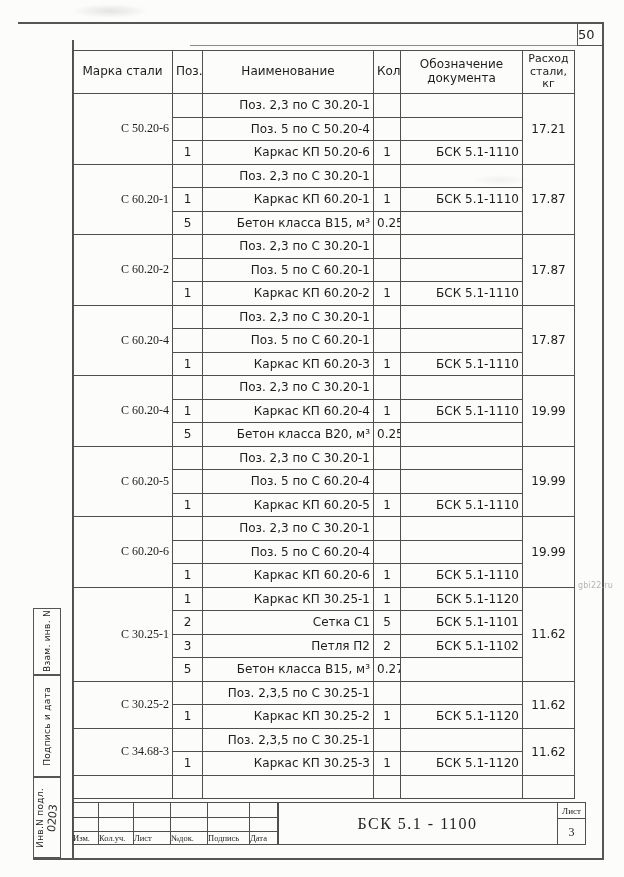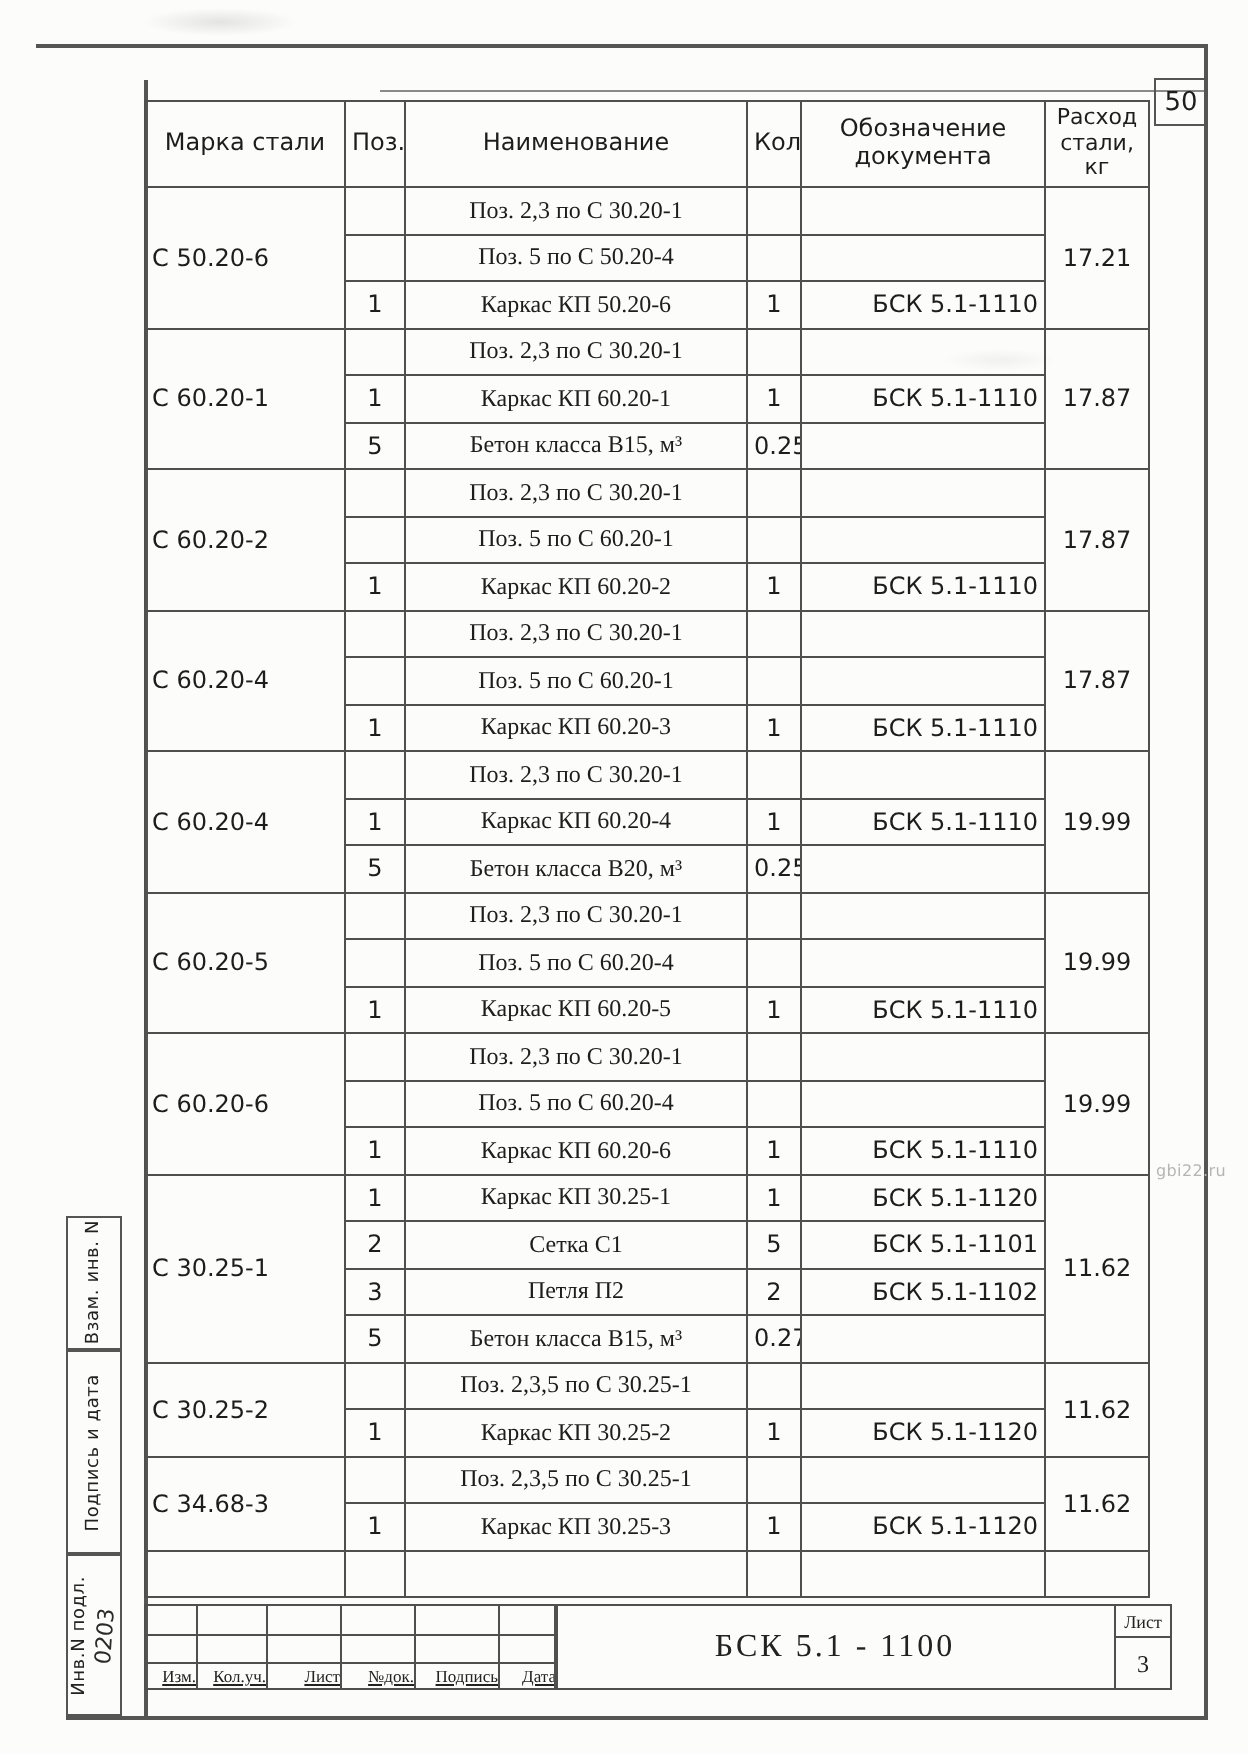--- a/index.html
+++ b/index.html
@@ -17,39 +17,38 @@
   .line { position:absolute; background:#555; }
   .top-band-line   { left:18px; top:22px; width:586px; height:2px; }
   .band-bottom     { left:190px; top:45px; width:414px; height:1px; background:#8a8a8a; }
   .frame-left      { left:72px;  top:40px; width:2px;  height:820px; }
   .frame-right     { left:602px; top:22px; width:2px;  height:838px; }
   .frame-bottom    { left:33px;  top:858px; width:571px; height:2px; }
 
   .page-num-box {
     position:absolute; left:577px; top:22px; width:27px; height:24px;
     border:1.4px solid #555; box-sizing:border-box;
-    display:flex; align-items:center; justify-content:center;
+    display:flex; align-items:center; 
     font-size:13px;
-    margin-top:17px;
   }
 
   
   table.spec {
     position:absolute; left:72px; top:50px; width:502px;
     border-collapse:collapse; table-layout:fixed;
     font-size:12px; color:#1d1d1d;
   }
   table.spec td { border:1px solid #4f4f4f; padding:0 3px; overflow:hidden; }
   table.spec { border:1.6px solid #4a4a4a; }
   td.hd { height:42px; text-align:center; vertical-align:middle; line-height:1.15; font-size:12px; }
   td.hd-cons { font-size:11px; white-space:pre-line; padding:0 1px; }
   tr.r  td { height:22.5px; }
-  td.c-mark { text-align:left; vertical-align:middle; }
+  td.c-mark { text-align:right; vertical-align:middle;font-family:Liberation Serif, serif; }
   td.c-pos  { text-align:center; }
-  td.c-name { text-align:center; padding-left:6px;font-family:Liberation Serif, serif; }
+  td.c-name { text-align:right; padding-left:6px; }
   td.c-qty  { text-align:center; padding:0 1px; }
   td.c-doc  { text-align:right; }
   td.c-cons { text-align:center; vertical-align:middle; }
 
   
   .sb-box {
     position:absolute; left:33px; width:28px; box-sizing:border-box;
     border:1.2px solid #555; display:flex; align-items:center; justify-content:center;
     background:transparent;
   }
@@ -66,21 +65,21 @@
     font-family:"DejaVu Sans", sans-serif;
   }
   .sb-box-3 { justify-content:space-evenly; }
 
   
   table.tb-grid {
     position:absolute; left:72px; top:802px; width:206px; height:43px;
     border-collapse:collapse; table-layout:fixed;
     font-family:"Liberation Serif", serif; font-size:8.5px; color:#222;
   }
-  table.tb-grid td { border:1px solid #4f4f4f; padding:0; text-align:right; overflow:hidden;text-decoration:underline; }
+  table.tb-grid td { border:1px solid #4f4f4f; padding:0; text-align:left; overflow:hidden; }
   .tb-code {
     position:absolute; left:277px; top:802px; width:281px; height:43px; box-sizing:border-box;
     border:1.3px solid #4f4f4f; display:flex; align-items:center; justify-content:center;
     font-family:"Liberation Serif", serif; font-size:16px; letter-spacing:1.5px; color:#222;text-align:center;
   }
   .tb-sheet {
     position:absolute; left:557px; top:802px; width:29px; height:43px; box-sizing:border-box;
     border:1.3px solid #4f4f4f; font-family:"Liberation Serif", serif; color:#222;
   }
   .tb-sheet .lbl { height:15px; border-bottom:1px solid #4f4f4f; display:flex; align-items:center; justify-content:center; font-size:9px; }

